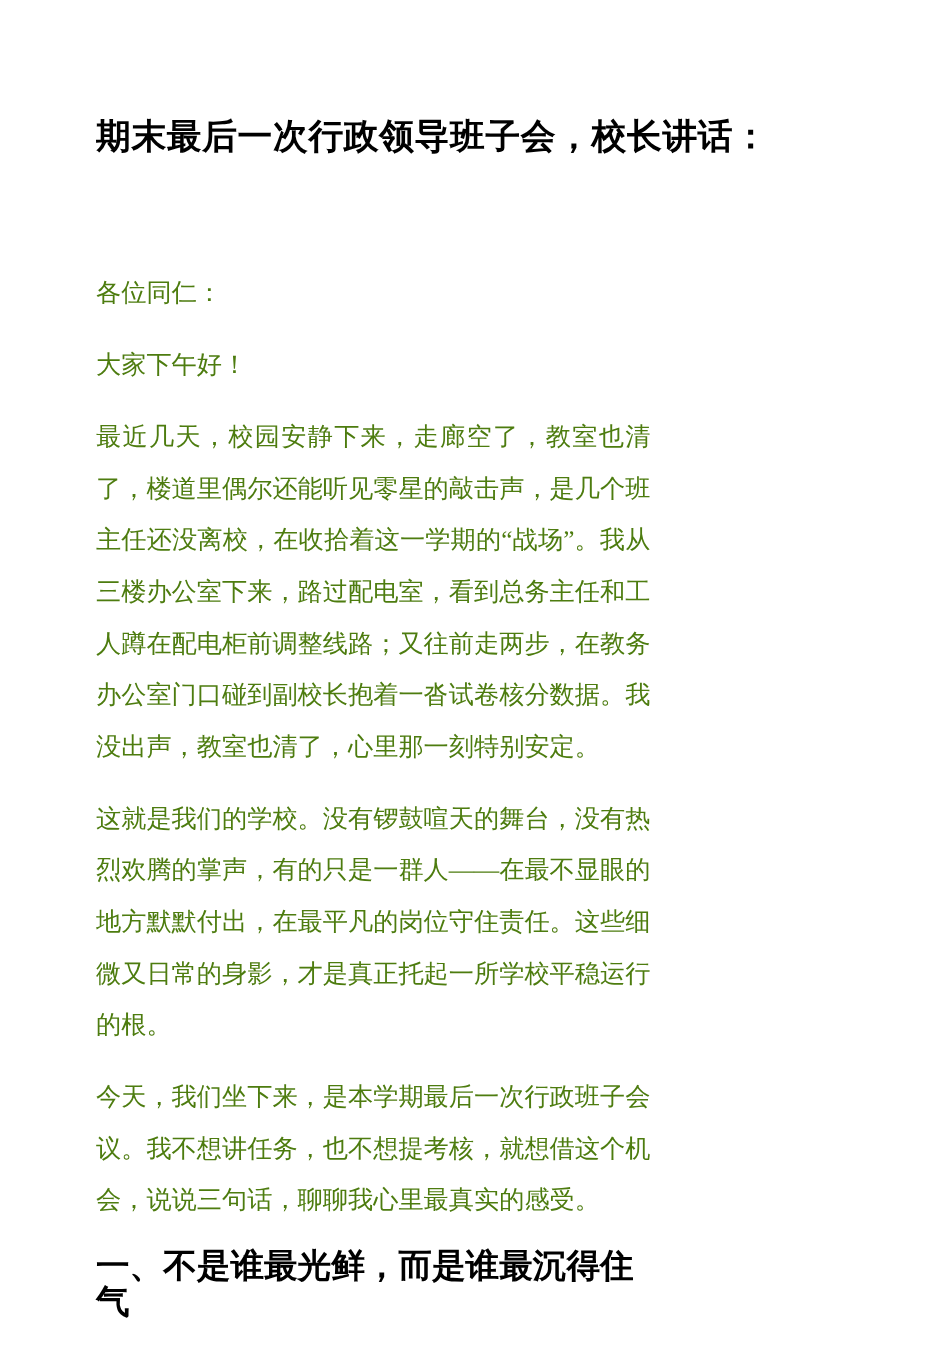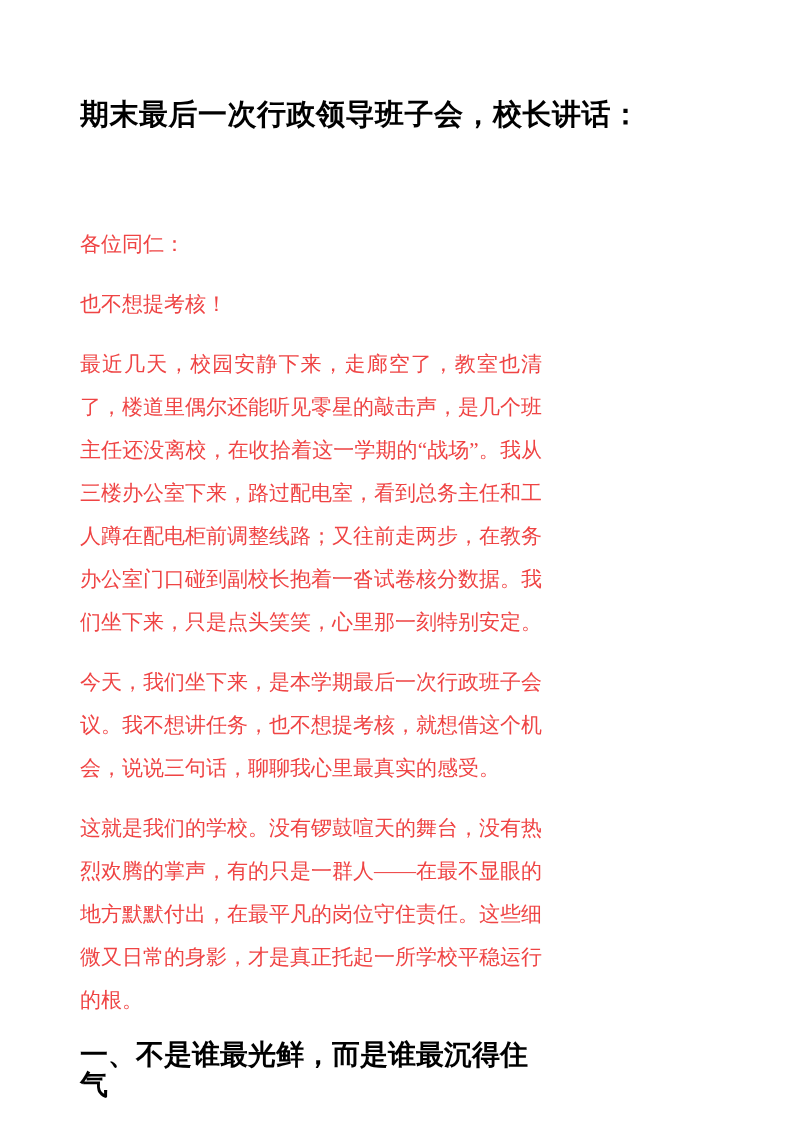--- a/index.html
+++ b/index.html
@@ -30,21 +30,21 @@
   .doc-title .title-line {
     display: block;
     white-space: nowrap;
   }
   .body-para {
     font-family: "Liberation Serif", serif;
     font-size: 21px;
     line-height: 43px;
     text-align: justify;
     margin: 0 0 17px 0;
-    color: #ef4444;
+    color: #4d7c0f;
   }
   .body-para.short {
     text-align: left;
   }
   .section-heading {
     font-family: "Liberation Sans", sans-serif;
     font-weight: bold;
     font-size: 28px;
     line-height: 30px;
     text-align: left;
@@ -56,23 +56,23 @@
 <body>
 
 <div class="page">
 
   <h1 class="doc-title">
     <span class="title-line">期末最后一次行政领导班子会，校长讲话：</span>
   </h1>
 
   <p class="body-para short">各位同仁：</p>
 
-  <p class="body-para short">也不想提考核！</p>
+  <p class="body-para short">大家下午好！</p>
 
-  <p class="body-para">最近几天，校园安静下来，走廊空了，教室也清了，楼道里偶尔还能听见零星的敲击声，是几个班主任还没离校，在收拾着这一学期的“战场”。我从三楼办公室下来，路过配电室，看到总务主任和工人蹲在配电柜前调整线路；又往前走两步，在教务办公室门口碰到副校长抱着一沓试卷核分数据。我们坐下来，只是点头笑笑，心里那一刻特别安定。</p>
+  <p class="body-para">最近几天，校园安静下来，走廊空了，教室也清了，楼道里偶尔还能听见零星的敲击声，是几个班主任还没离校，在收拾着这一学期的“战场”。我从三楼办公室下来，路过配电室，看到总务主任和工人蹲在配电柜前调整线路；又往前走两步，在教务办公室门口碰到副校长抱着一沓试卷核分数据。我没出声，教室也清了，心里那一刻特别安定。</p>
+
+  <p class="body-para">这就是我们的学校。没有锣鼓喧天的舞台，没有热烈欢腾的掌声，有的只是一群人——在最不显眼的地方默默付出，在最平凡的岗位守住责任。这些细微又日常的身影，才是真正托起一所学校平稳运行的根。</p>
 
   <p class="body-para">今天，我们坐下来，是本学期最后一次行政班子会议。我不想讲任务，也不想提考核，就想借这个机会，说说三句话，聊聊我心里最真实的感受。</p>
-
-  <p class="body-para">这就是我们的学校。没有锣鼓喧天的舞台，没有热烈欢腾的掌声，有的只是一群人——在最不显眼的地方默默付出，在最平凡的岗位守住责任。这些细微又日常的身影，才是真正托起一所学校平稳运行的根。</p>
 
   <h2 class="section-heading">一、不是谁最光鲜，而是谁最沉得住气</h2>
 
 </div>
 
 </body></html>

